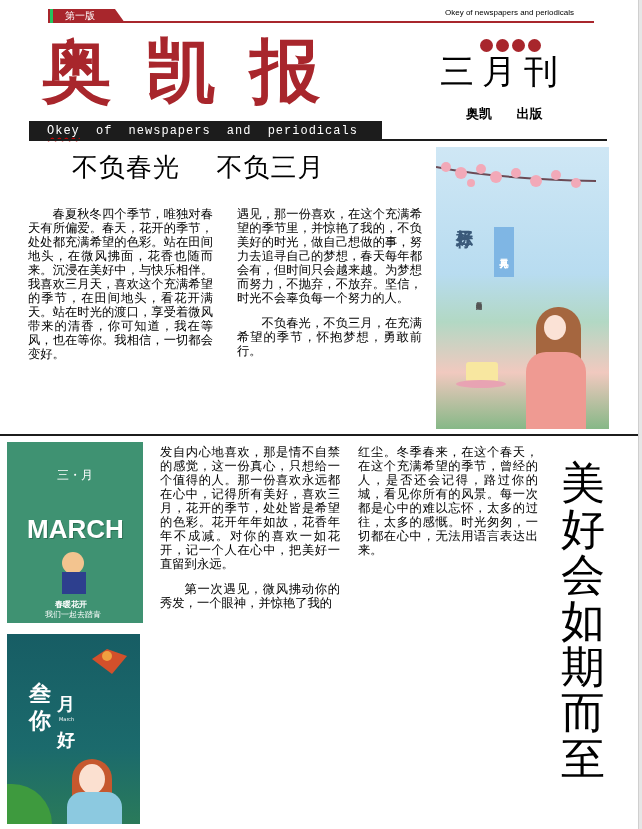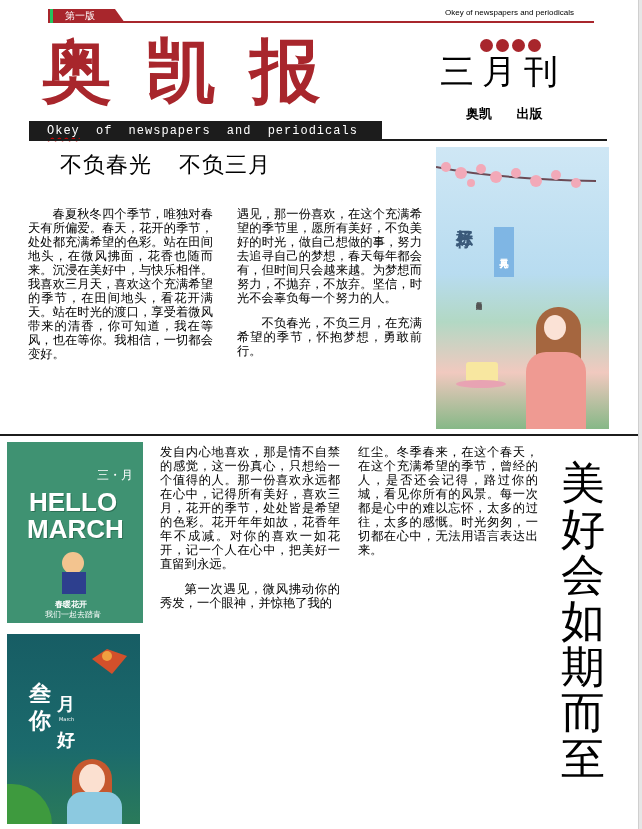--- a/index.html
+++ b/index.html
@@ -15,21 +15,21 @@
   .top-eng { left:445px; top:8px; font-size:8px; font-family:"Liberation Sans", sans-serif; }
   .masthead { left:42px; top:30px; font-size:70px; color:#a8262c; font-family:"DejaVu Serif", serif; font-weight:bold; letter-spacing:34px; line-height:82px; }
   .dots { left:480px; top:39px; display:flex; gap:3px; }
   .dot { width:13px; height:13px; border-radius:50%; background:#a8262c; }
   .month { left:440px; top:49px; font-size:34px; font-family:"DejaVu Serif", serif; letter-spacing:8px; }
   .publisher { left:466px; top:105px; font-size:13px; font-weight:bold; word-spacing:20px; }
   .eng-bar { left:29px; top:121px; width:353px; height:20px; background:#1c1c1c; color:#fff; font-size:12px; line-height:20px; font-family:"Liberation Mono", monospace; padding-left:18px; box-sizing:border-box; word-spacing:8px; letter-spacing:1px; }
   .eng-bar .okey { text-decoration:underline wavy #c00; text-underline-offset:3px; }
   .head-rule { left:29px; top:139px; width:578px; height:2px; background:#1c1c1c; }
   
-  .title1 { left:60px; top:150px; font-size:22px; font-family:Liberation Sans, sans-serif; word-spacing:20px; letter-spacing:1px; }
+  .title1 { left:72px; top:150px; font-size:26px; font-family:Liberation Mono, monospace; word-spacing:20px; letter-spacing:1px; }
   .col { font-size:12.3px; line-height:14px; text-align:justify; }
   .col p { margin:0 0 11px 0; text-indent:2em; }
   .col p.cont { text-indent:0; }
   .c1 { left:28px; top:207px; width:185px; }
   .c2 { left:237px; top:207px; width:185px; }
   .img1 { left:436px; top:147px; width:173px; height:282px; overflow:hidden;
           background:linear-gradient(180deg,#cfe7f5 0%,#b8dcf0 45%,#b2d8c4 62%,#f1c9bf 80%,#86b887 100%); }
   .mid-rule { left:0px; top:434px; width:638px; height:1.5px; background:#1c1c1c; }
   
   .img2 { left:7px; top:442px; width:136px; height:181px; background:#3f9272; overflow:hidden; }
@@ -63,21 +63,21 @@
   <span class="okey">Okey</span>
   <span>of newspapers and periodicals</span>
 </div>
 <div class="abs head-rule"></div>
 
 <div class="abs title1">不负春光 不负三月</div>
 <div class="abs col c1">
   <p>春夏秋冬四个季节，唯独对春天有所偏爱。春天，花开的季节，处处都充满希望的色彩。站在田间地头，在微风拂面，花香也随而来。沉浸在美好中，与快乐相伴。我喜欢三月天，喜欢这个充满希望的季节，在田间地头，看花开满天。站在时光的渡口，享受着微风带来的清香，你可知道，我在等风，也在等你。我相信，一切都会变好。</p>
 </div>
 <div class="abs col c2">
-  <p class="cont">遇见，那一份喜欢，在这个充满希望的季节里，愿所有美好，不负美好的时光，做自己想做的事，努力去追寻自己的梦想，春天每年都会有，但时间只会越来越。为梦想而努力，不抛弃，不放弃。坚信，时光不会辜负每一个努力的人。</p>
+  <p class="cont">遇见，那一份喜欢，在这个充满希望的季节里，并惊艳了我的，不负美好的时光，做自己想做的事，努力去追寻自己的梦想，春天每年都会有，但时间只会越来越。为梦想而努力，不抛弃，不放弃。坚信，时光不会辜负每一个努力的人。</p>
   <p>不负春光，不负三月，在充满希望的季节，怀抱梦想，勇敢前行。</p>
 </div>
 <div class="abs img1">
   <svg class="branch" viewBox="0 0 173 40">
     <path d="M0 8 Q60 20 160 22" stroke="#6b4a55" stroke-width="2" fill="none"></path>
     <g fill="#f2a9b8">
       <circle cx="10" cy="8" r="5"></circle>
         <circle cx="25" cy="14" r="6"></circle>
         <circle cx="45" cy="10" r="5"></circle>
       <circle cx="60" cy="18" r="6"></circle>
@@ -93,22 +93,21 @@
   <div class="img-label" style="left:38px;top:150px;font-size:6px;color:#555;writing-mode:vertical-rl;font-weight:normal;">愿所有美好 都能如期而至</div>
   <div style="position:absolute;left:100px;top:160px;width:45px;height:60px;background:#a5663f;border-radius:22px 22px 0 0;"></div>
   <div style="position:absolute;left:108px;top:168px;width:22px;height:25px;background:#fbe2d6;border-radius:50%;"></div>
   <div style="position:absolute;left:90px;top:205px;width:60px;height:77px;background:#ef9a92;border-radius:20px 20px 0 0;"></div>
   <div style="position:absolute;left:30px;top:215px;width:32px;height:20px;background:#f8e7a0;border-radius:3px;"></div>
   <div style="position:absolute;left:20px;top:233px;width:50px;height:8px;background:#e8a3b3;border-radius:50%;"></div>
 </div>
 <div class="abs mid-rule"></div>
 
 <div class="abs img2">
-  <div class="img-label" style="left:50px;top:25px;font-size:12px;font-weight:normal;margin-left:40px;">三・月</div>
-  <div class="img-label" style="left:22px;top:45px;font-size:26px;font-family:'Liberation Sans',sans-serif;text-shadow:1px 1px 0 #2b6f54;">HELLO</div>
+  <div class="img-label" style="left:50px;top:25px;font-size:12px;font-weight:normal;">三・月</div>
   <div class="img-label" style="left:20px;top:72px;font-size:26px;font-family:'Liberation Sans',sans-serif;text-shadow:1px 1px 0 #2b6f54;">MARCH</div>
   <div style="position:absolute;left:55px;top:110px;width:22px;height:22px;background:#f3c48f;border-radius:50%;"></div>
   <div style="position:absolute;left:55px;top:130px;width:24px;height:22px;background:#2d3f8e;"></div>
   <div class="img-label" style="left:48px;top:157px;font-size:8px;font-weight:bold;">春暖花开</div>
   <div class="img-label" style="left:38px;top:167px;font-size:8px;font-weight:normal;">我们一起去踏青</div>
 </div>
 <div class="abs img3">
   <div class="img-label" style="left:22px;top:45px;font-size:22px;">叁</div>
   <div class="img-label" style="left:50px;top:58px;font-size:18px;">月</div>
   <div class="img-label" style="left:22px;top:72px;font-size:22px;">你</div>

